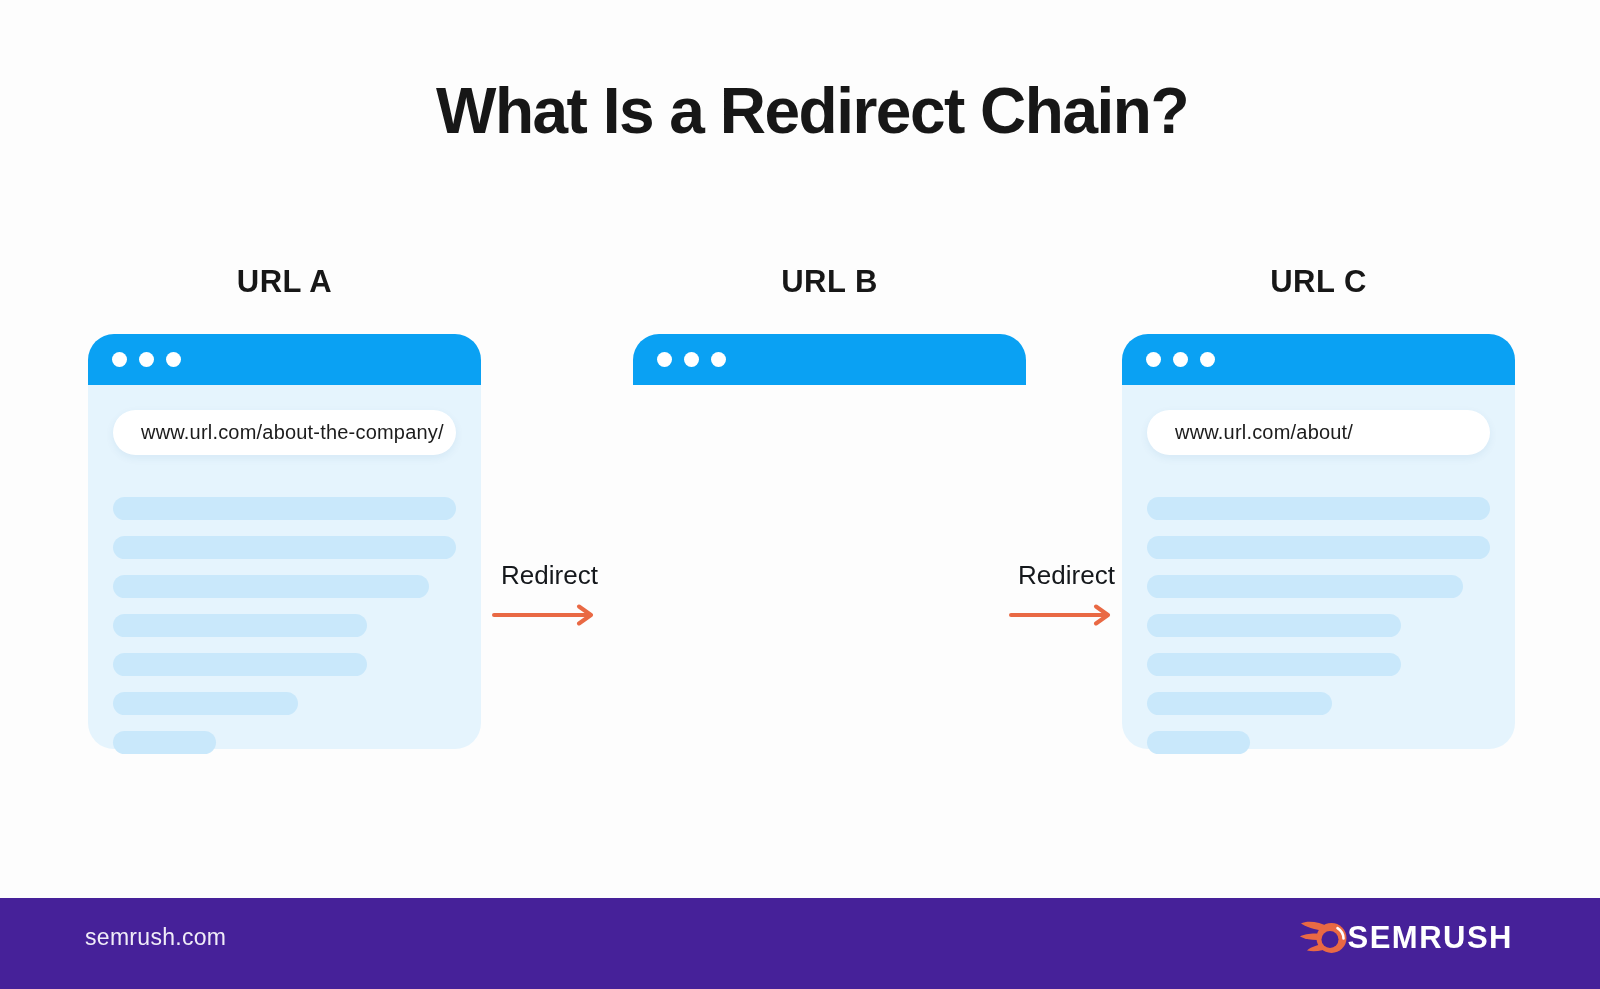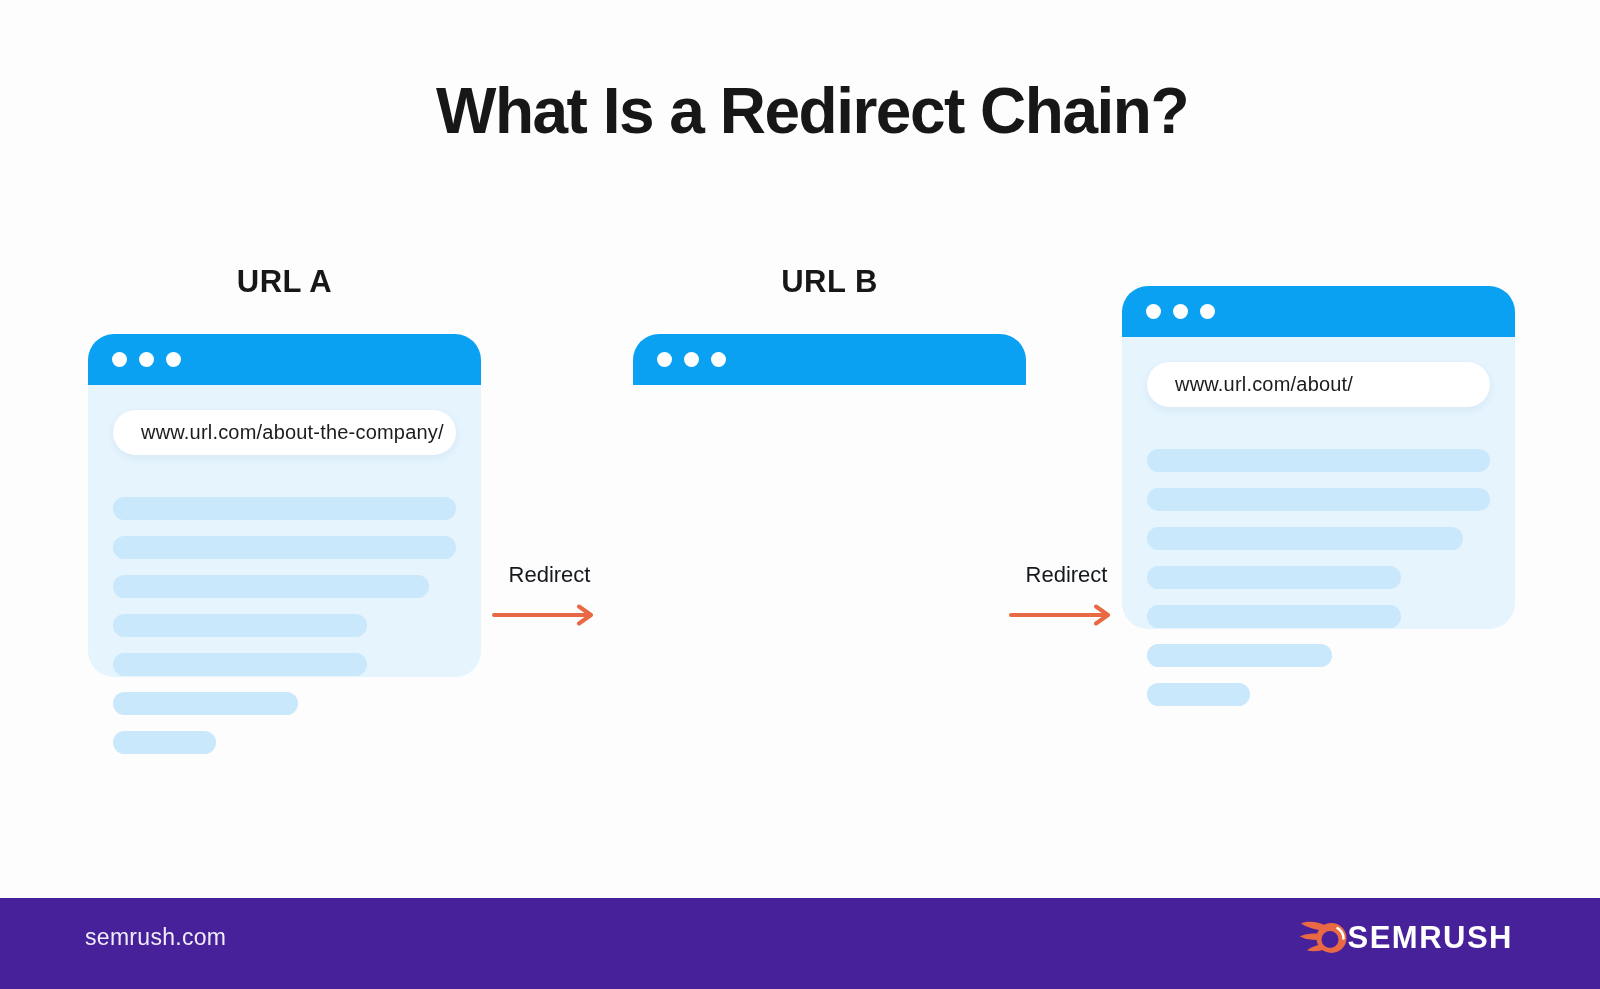--- a/index.html
+++ b/index.html
@@ -48,21 +48,21 @@
     background: var(--browser-bar, #0AA1F3);
     border-radius: 26px 26px 0 0;
     display: flex;
     align-items: center;
     padding-left: 24px;
     gap: 12px;
   }
   .dot { width: 15px; height: 15px; border-radius: 50%; background: #ffffff; }
 
   .body {
-    height: 292px;
+    height: 364px;
     background: var(--browser-body, #E5F4FD);
     border-radius: 0 0 26px 26px;
     padding: 25px;
   }
 
   .urlbar {
     height: 45px;
     background: #ffffff;
     border-radius: 23px;
     line-height: 45px;
@@ -80,21 +80,21 @@
     height: 23px;
     border-radius: 12px;
     background: var(--skeleton-line, #C9E8FB);
     margin-bottom: 16px;
   }
 
   .connector { position: absolute; top: 560px; width: 124px; text-align: center; }
   .connector.c0 { left: 481px; }
   .connector.c1 { left: 998px; }
   .connector-label {
-    font-size: 22px;
+    font-size: 26px;
     font-weight: 500;
     color: #15181c;
     line-height: 30px;
     white-space: nowrap;
     margin-left: 13px;
   }
   .connector svg { margin-top: 14px; display: inline-block; }
 
   .footer {
     position: absolute;
@@ -153,20 +153,21 @@
     <div class="window">
       <div class="bar">
         <span class="dot"></span>
         <span class="dot"></span>
         <span class="dot"></span>
       </div>
     </div>
   </div>
 
   <div class="browser-group g2">
+    <div class="browser-label">URL C</div>
     <div class="window">
       <div class="bar">
         <span class="dot"></span>
         <span class="dot"></span>
         <span class="dot"></span>
       </div>
       <div class="body">
         <div class="urlbar">www.url.com/about/</div>
         <div class="lines">
             <div class="skel-line" style="width: 100%;"></div>

